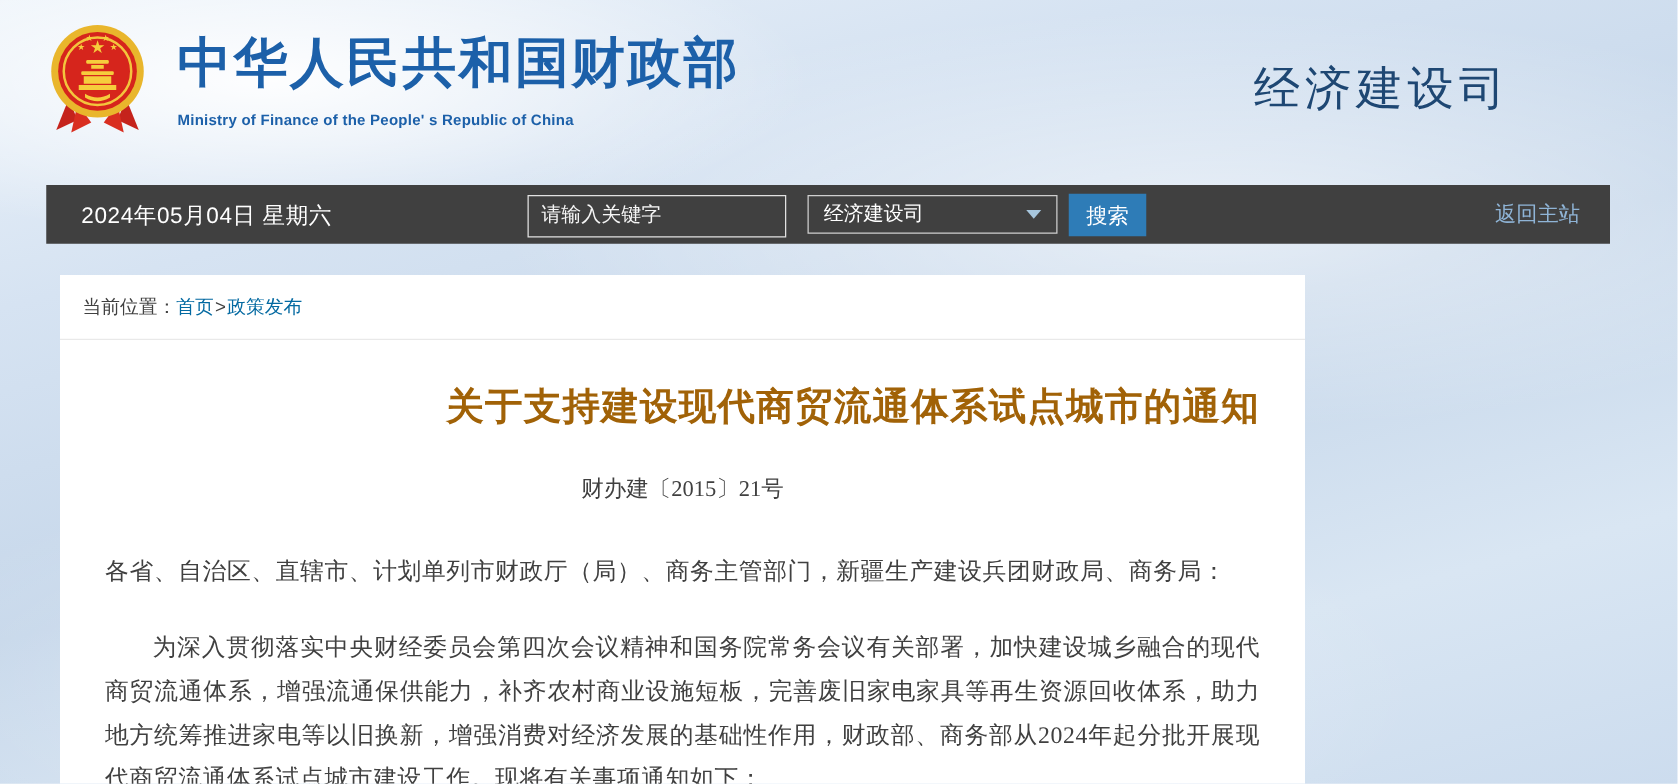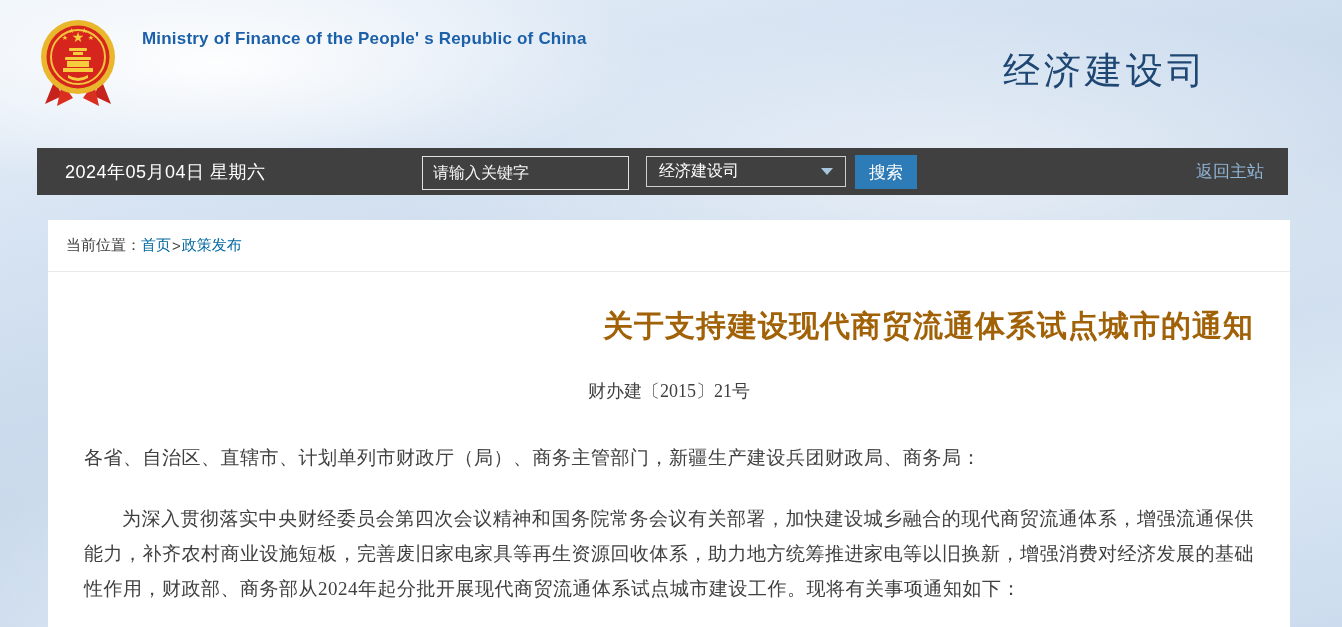--- a/index.html
+++ b/index.html
@@ -16,22 +16,22 @@
 
   
   .header { position: absolute; left: 0; top: 0; width: 100%; height: 146px; }
   .emblem { position: absolute; left: 40px; top: 19px; }
   .title-block { position: absolute; left: 142px; top: 26px; }
   .site-title {
     font-size: 43px; font-weight: 700; color: #1c60a9;
     letter-spacing: 2px; line-height: 50px; white-space: nowrap;
   }
   .site-subtitle {
-    font-size: 17px; font-weight: 700; color: #1c60a9;
-    margin-top: 3px; letter-spacing: 0.2px; white-space: nowrap;
+    font-size: 12px; font-weight: 700; color: #1c60a9;
+    margin-top: 13px; letter-spacing: 0.2px; white-space: nowrap;
   }
   .dept-title {
     position: absolute; left: 1003px; top: 46px;
     font-size: 37px; color: #1e4773; letter-spacing: 4px; white-space: nowrap;
   }
 
   
   .navbar {
     position: absolute; left: 37px; top: 148px; width: 1251px; height: 47px;
     background: #404040;
@@ -67,21 +67,21 @@
     display: flex; align-items: center; justify-content: center;
   }
   .home-link {
     position: absolute; right: 24px; top: 0; height: 47px;
     display: flex; align-items: center;
     color: #8fb4d6; font-size: 17px; text-decoration: none; cursor: pointer;
   }
 
   
   .panel {
-    position: absolute; left: 48px; top: 220px; width: 1242px; height: 407px;
+    position: absolute; left: 48px; top: 220px; width: 996px; height: 407px;
     background: #ffffff;
   }
   .breadcrumb-row {
     height: 52px; display: flex; align-items: center;
     padding-left: 18px; border-bottom: 1px solid #e9e9e9;
     font-size: 15px; color: #404040;
   }
   .breadcrumb-row a { color: #0369a1; text-decoration: none; cursor: pointer; }
   .crumb-sep { margin: 0 1px; }
 
@@ -123,20 +123,21 @@
     <text x="51" y="21" font-size="7" fill="#f6cd3c" text-anchor="middle">★</text>
     <rect x="29" y="29" width="18" height="3" rx="1" fill="#f6cd3c"></rect>
     <rect x="33" y="33" width="10" height="3" fill="#f6cd3c"></rect>
     <rect x="25" y="38" width="26" height="3" rx="1" fill="#f6cd3c"></rect>
     <rect x="27" y="42" width="22" height="6" fill="#f6cd3c"></rect>
     <rect x="23" y="49" width="30" height="4" fill="#f6cd3c"></rect>
     <path d="M28 56 Q38 62 48 56 L48 59 Q38 65 28 59 Z" fill="#f6cd3c"></path>
   </svg>
 
   <div class="title-block">
+    <div class="site-title">中华人民共和国财政部</div>
     <div class="site-subtitle">Ministry of Finance of the People' s Republic of China</div>
   </div>
 
   <div class="dept-title">经济建设司</div>
 </div>
 
 <div class="navbar">
   <div class="nav-date">2024年05月04日  星期六</div>
 
   <input class="search-input" type="text" placeholder="请输入关键字" style="">

